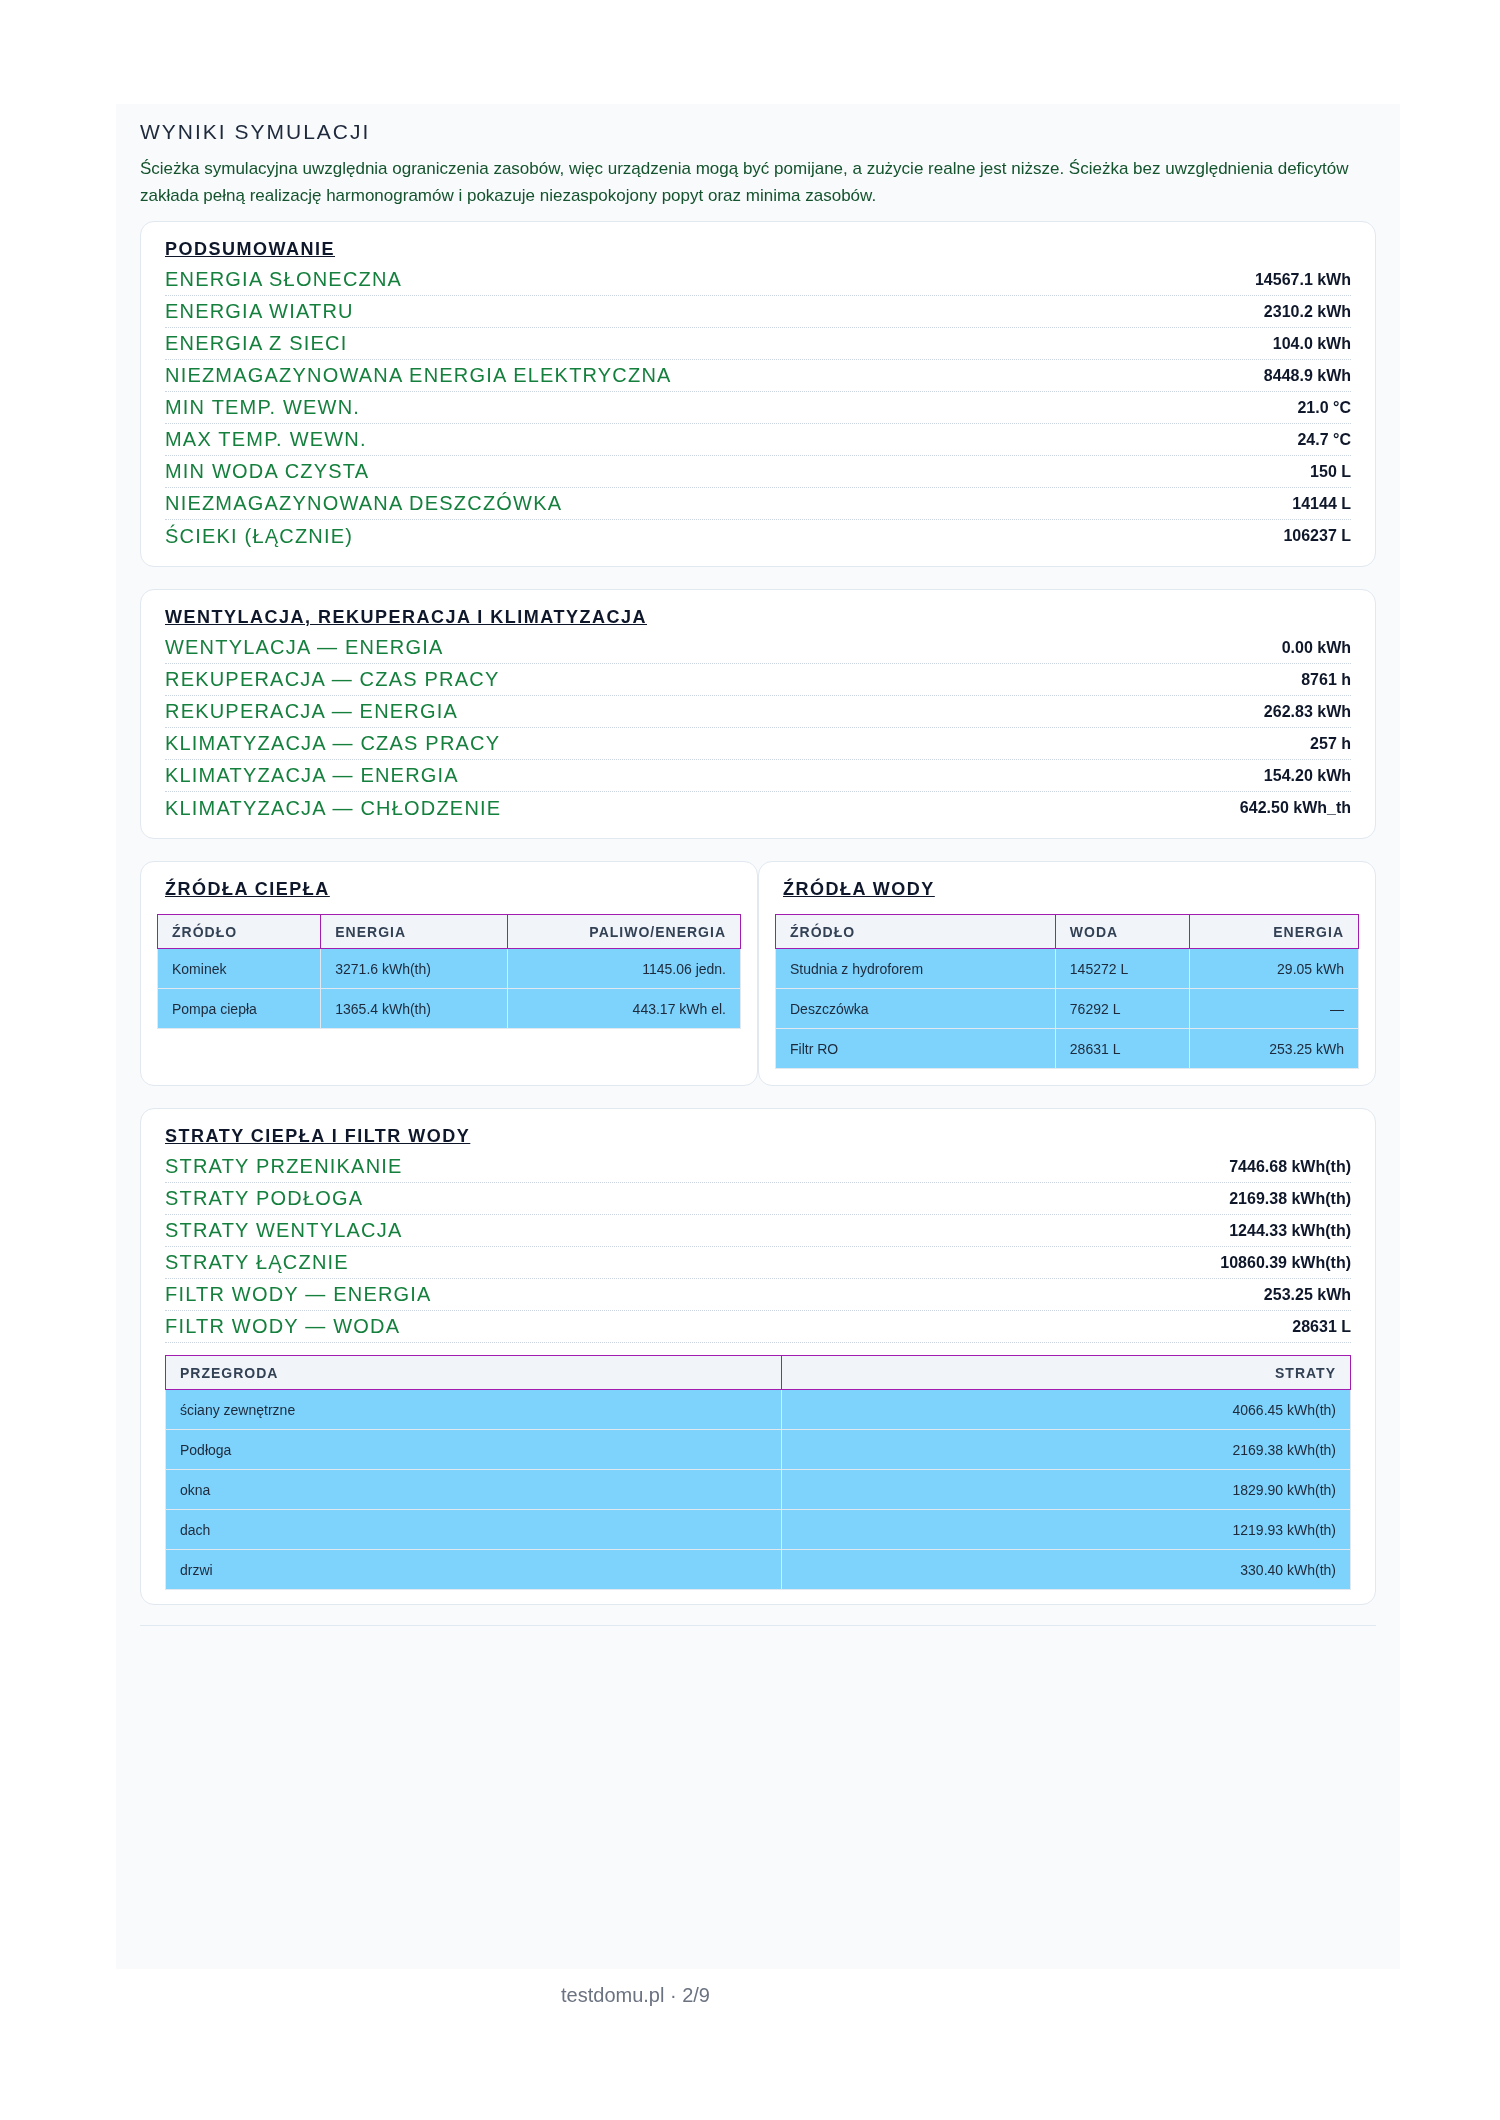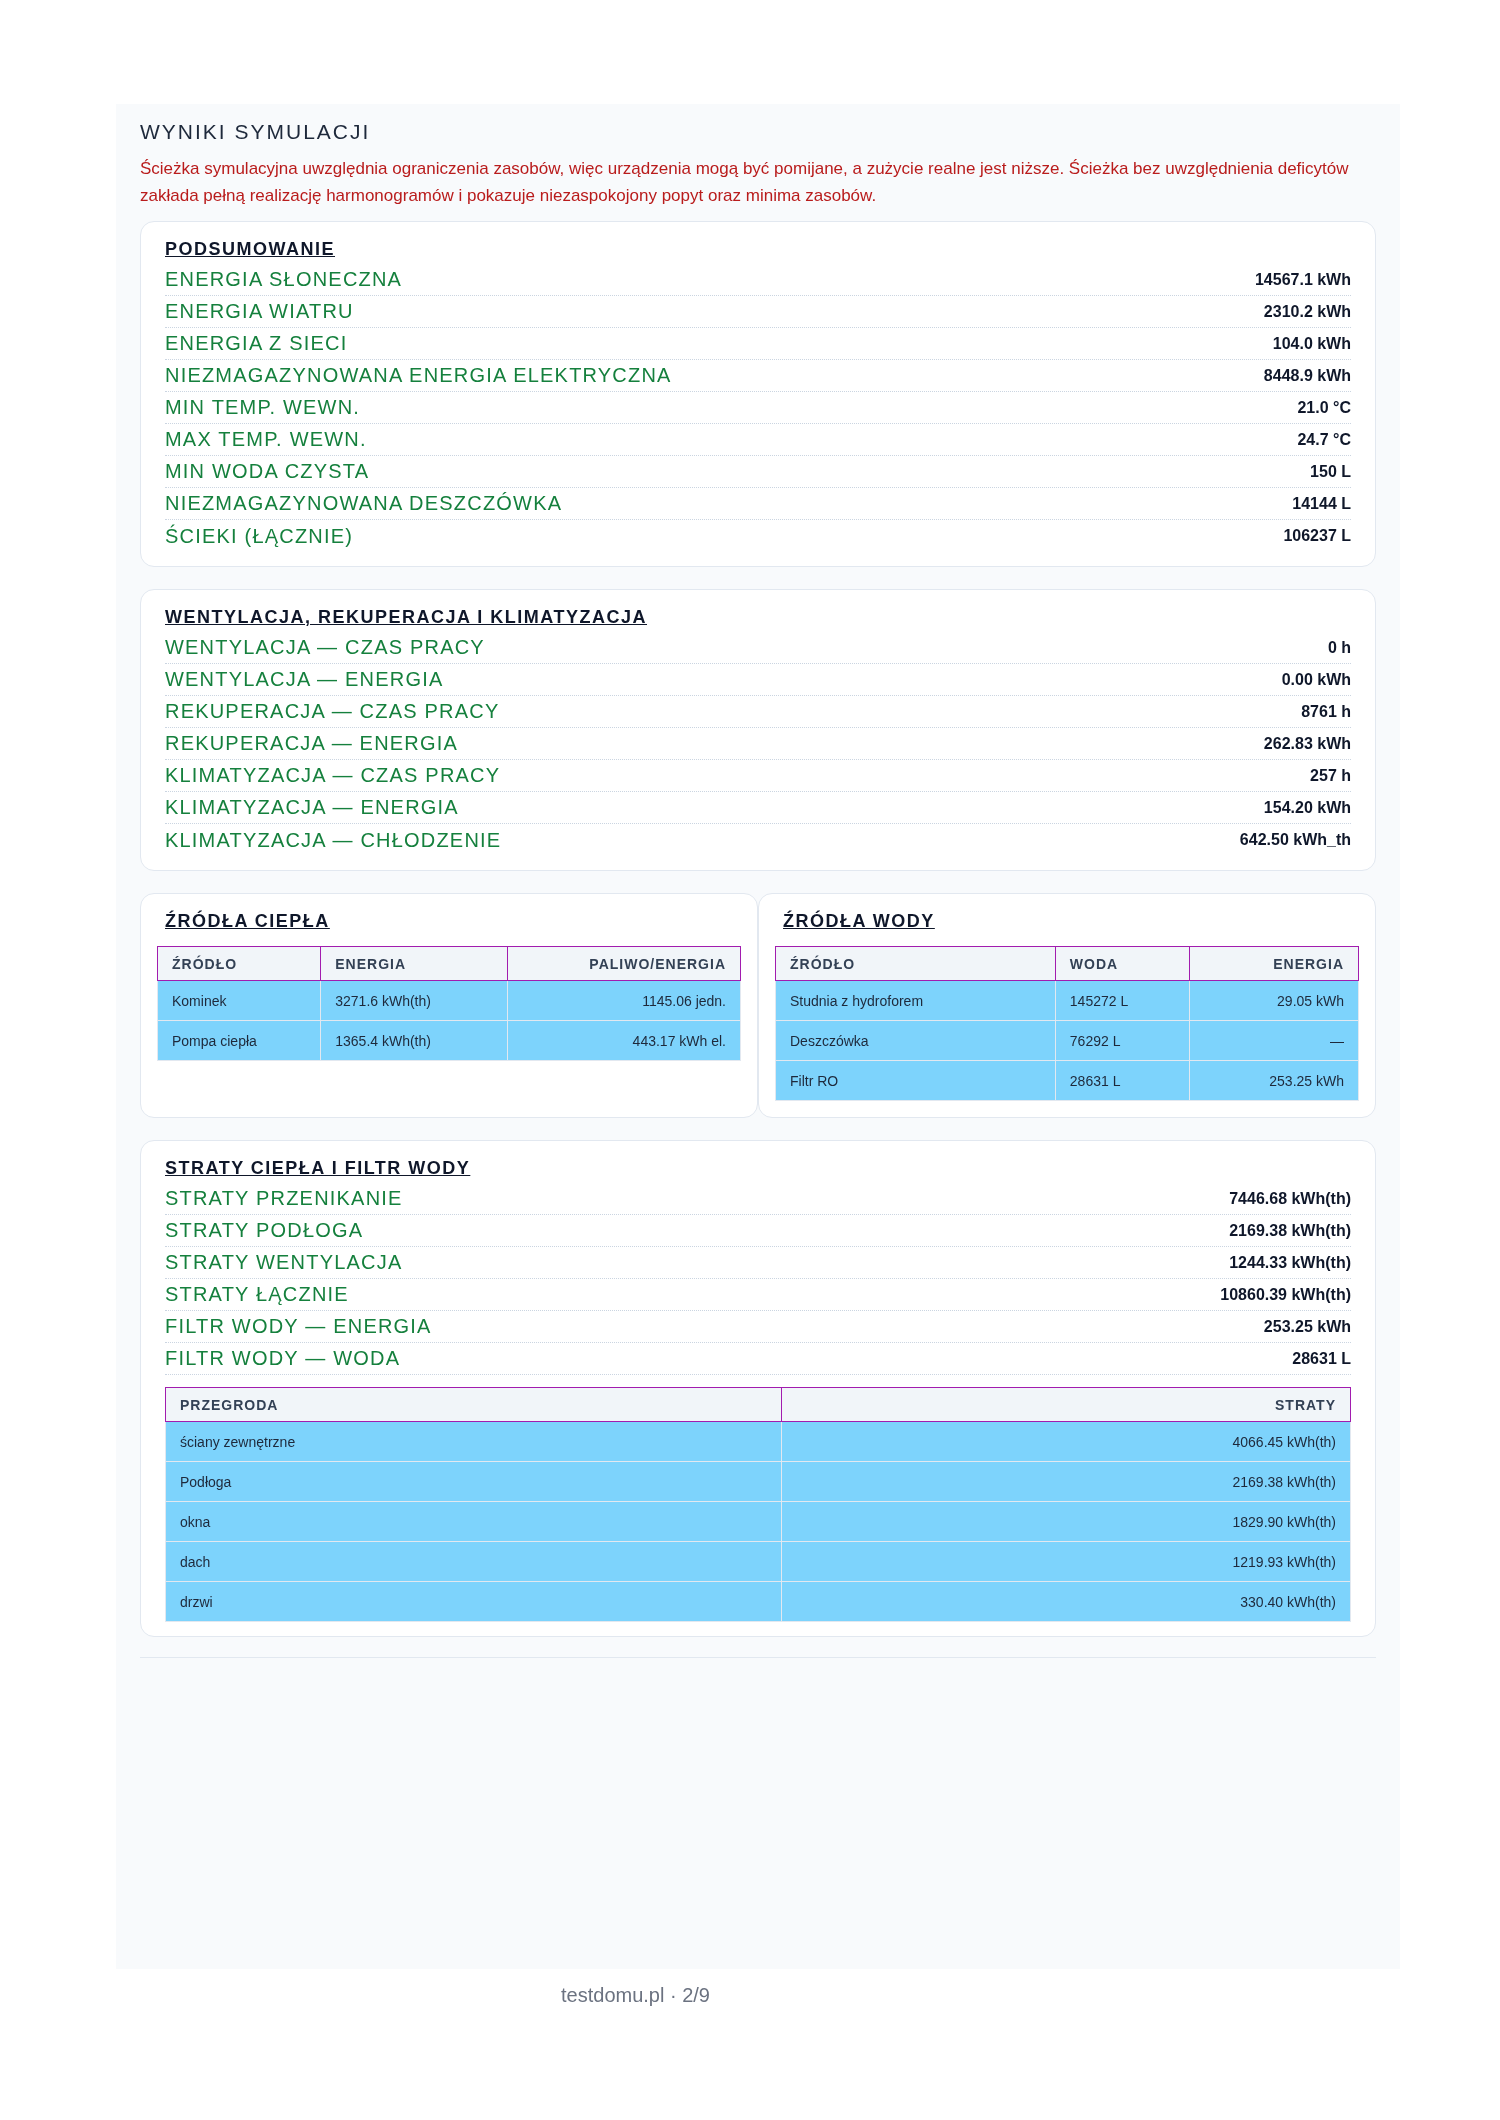--- a/index.html
+++ b/index.html
@@ -3,21 +3,21 @@
 <meta charset="utf-8">
 <style>
   * { margin:0; padding:0; box-sizing:border-box; }
   html,body { width:1500px; height:2120px; background:#ffffff;
               font-family:"Liberation Sans", sans-serif; color:#0f172a; }
   .page { position:absolute; left:116px; top:104px; width:1284px; height:1865px;
           background:#f8fafc; padding:14px 24px 0 24px; overflow:hidden; }
 
   .page-title { font-size:21px; font-weight:500; letter-spacing:2px;
                 color:#1e293b; line-height:28px; }
-  .page-desc  { margin-top:9px; font-size:17px; line-height:27px; color:#b91c1c;
+  .page-desc  { margin-top:9px; font-size:17px; line-height:27px; color:#14532d;
                 max-width:1236px; }
 
   .card { background:#ffffff; border:1px solid #e2e8f0; border-radius:14px;
           padding:14px 24px 14px 24px; margin-top:22px; }
   .card.first { margin-top:12px; }
   .card-title { font-size:18px; font-weight:700; letter-spacing:1.5px;
                 color:#0f172a; line-height:26px; margin-bottom:2px;text-decoration:underline; }
 
   .kv-row { display:flex; justify-content:space-between; align-items:center;
             height:32px; border-bottom:1px dotted #cbd5e1; }
@@ -87,24 +87,20 @@
       <span class="kv-value">14144 L</span>
     </div>
     <div class="kv-row">
       <span class="kv-label">ŚCIEKI (ŁĄCZNIE)</span>
       <span class="kv-value">106237 L</span>
     </div>
   </div>
 
   <div class="card">
     <div class="card-title">WENTYLACJA, REKUPERACJA I KLIMATYZACJA</div>
-    <div class="kv-row">
-      <span class="kv-label">WENTYLACJA — CZAS PRACY</span>
-      <span class="kv-value">0 h</span>
-    </div>
     <div class="kv-row">
       <span class="kv-label">WENTYLACJA — ENERGIA</span>
       <span class="kv-value">0.00 kWh</span>
     </div>
     <div class="kv-row">
       <span class="kv-label">REKUPERACJA — CZAS PRACY</span>
       <span class="kv-value">8761 h</span>
     </div>
     <div class="kv-row">
       <span class="kv-label">REKUPERACJA — ENERGIA</span>

